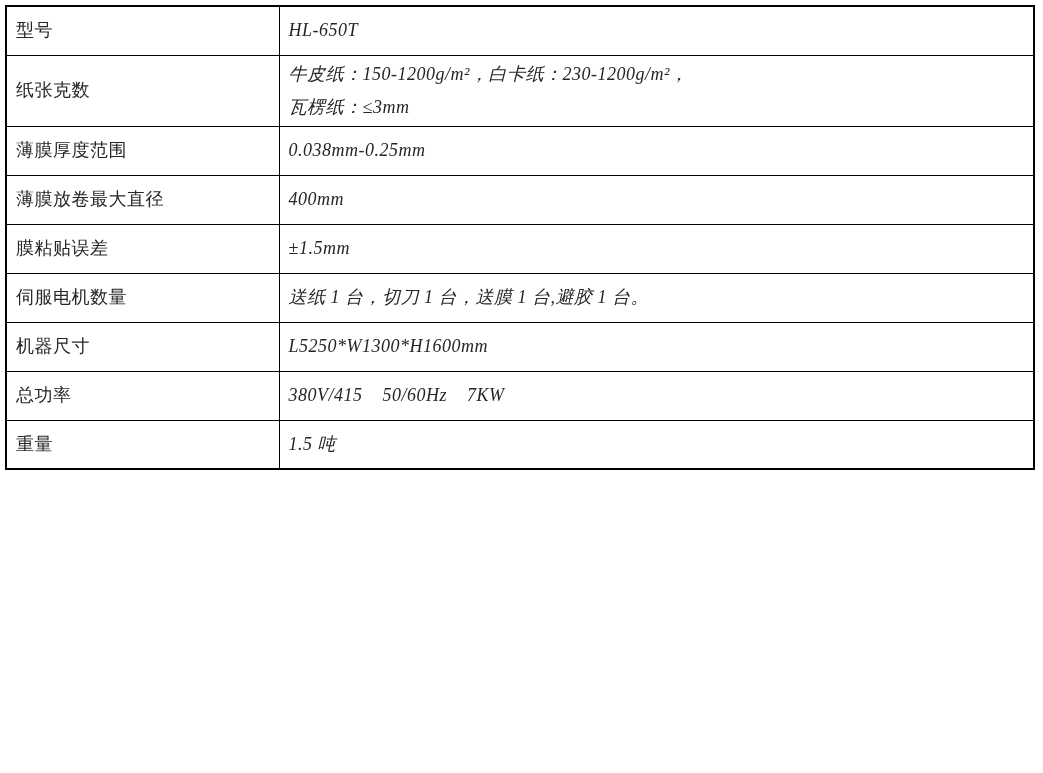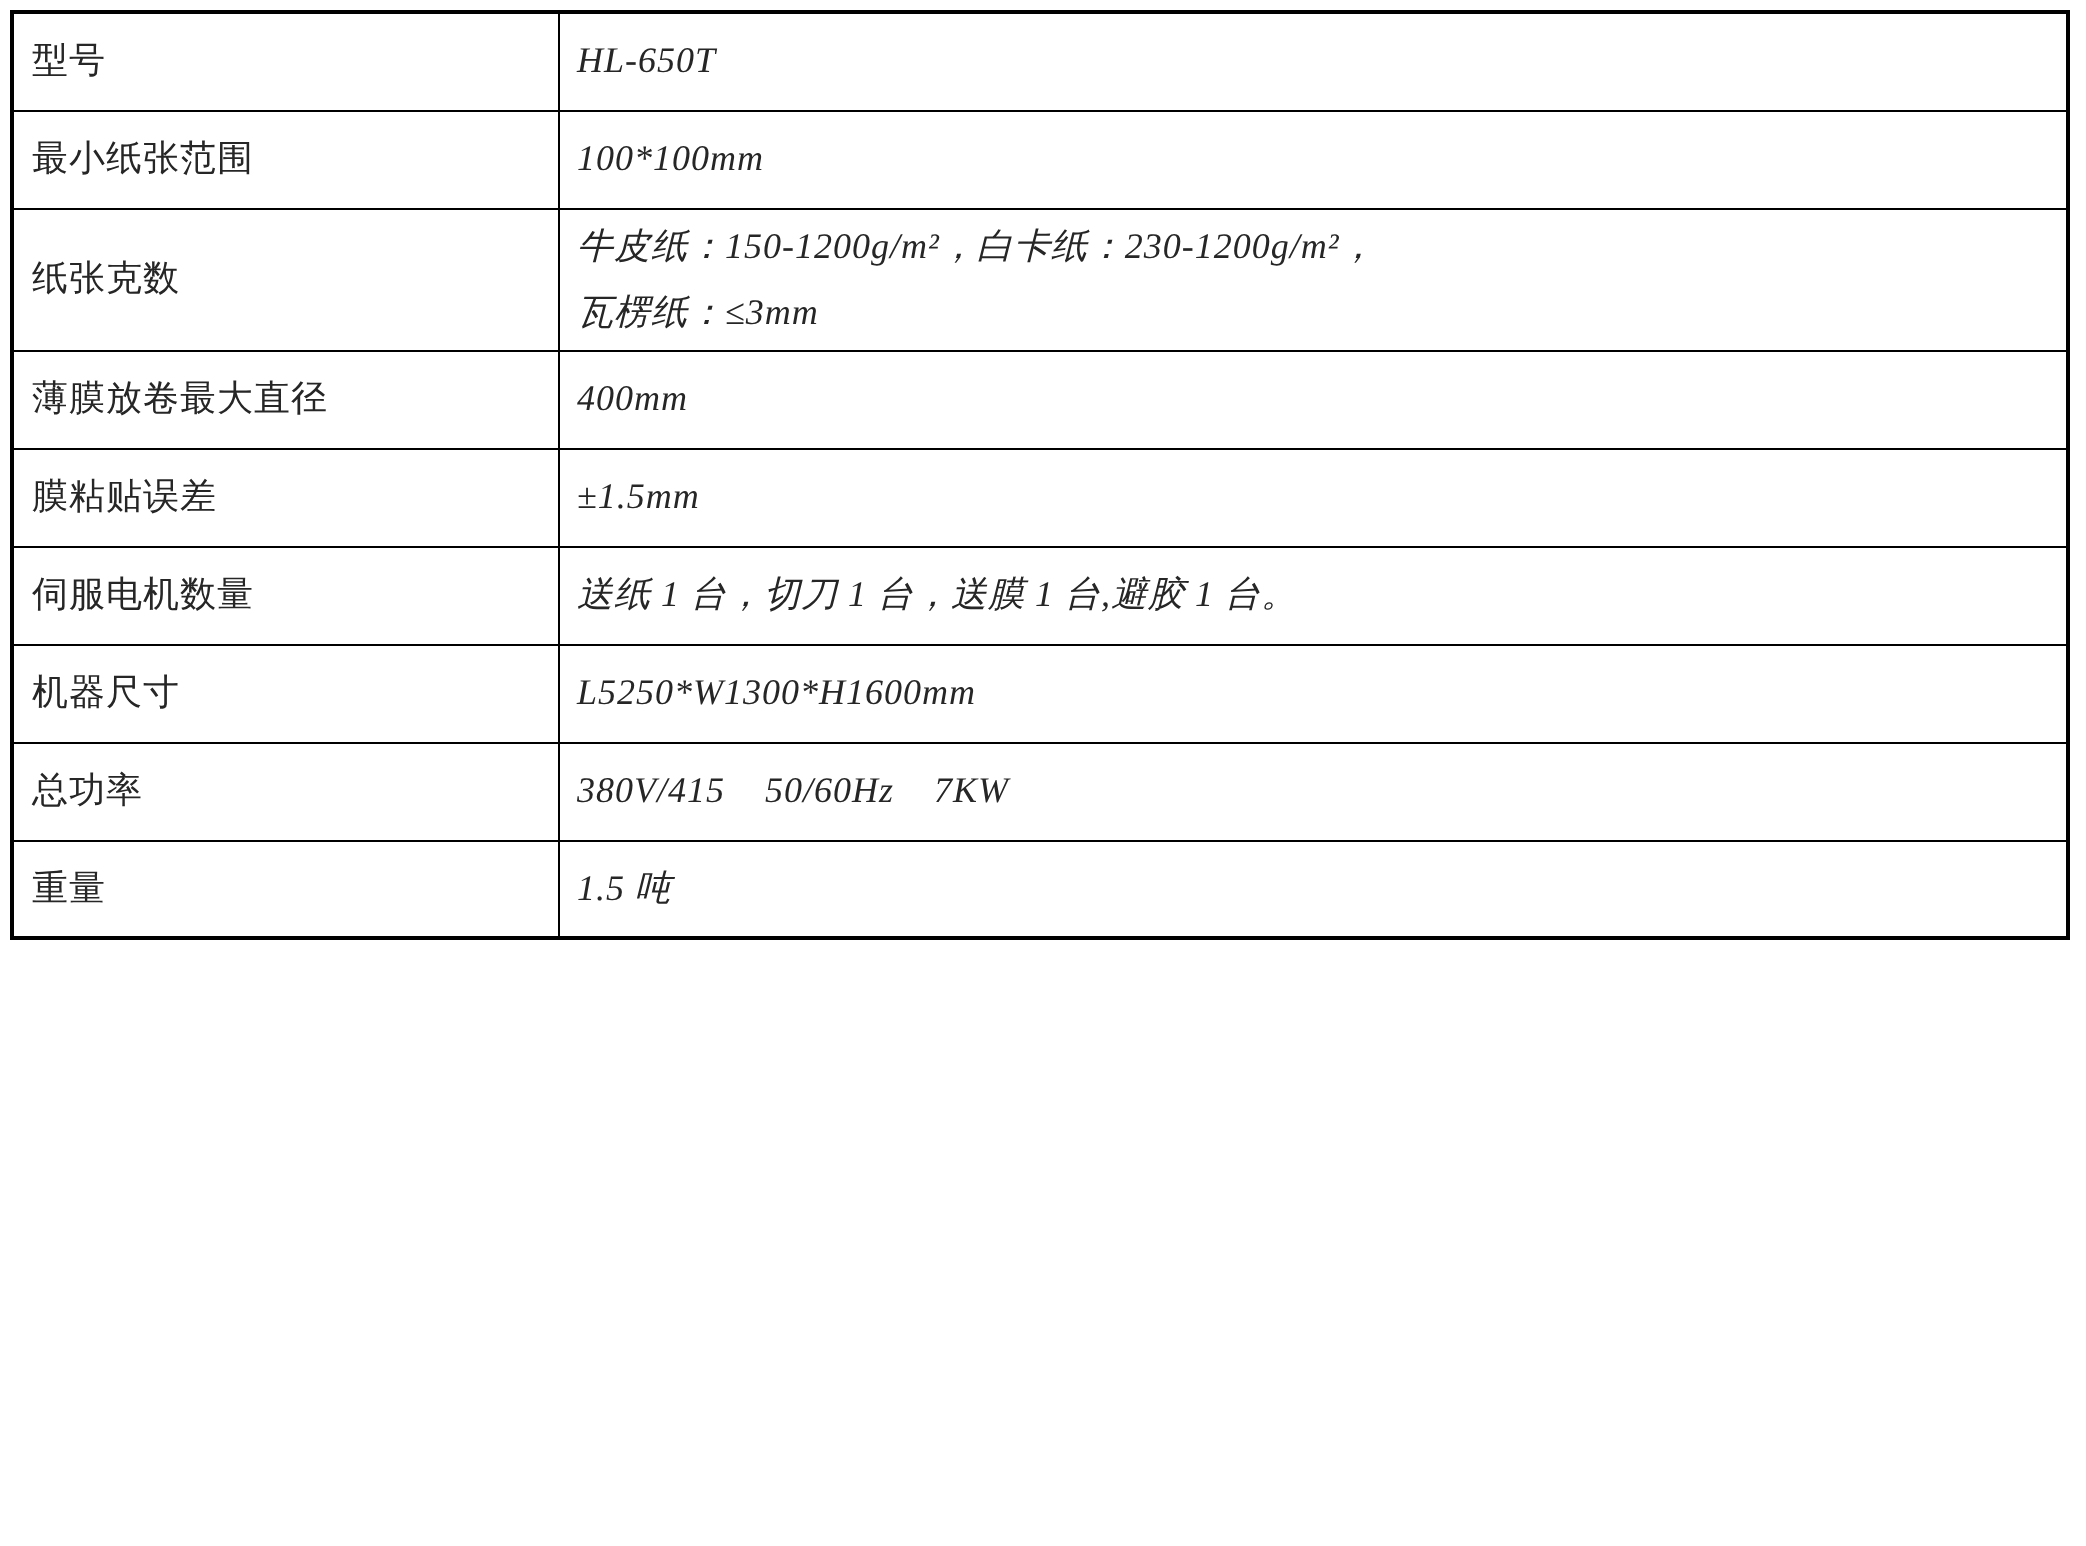--- a/index.html
+++ b/index.html
@@ -43,27 +43,27 @@
   <colgroup>
     <col class="col-label">
     <col class="col-value">
   </colgroup>
   <tbody id="spec-body">
       <tr>
         <td class="label-cell">型号</td>
         <td class="value-cell">HL-650T</td>
       </tr>
       <tr>
-        <td class="label-cell">最小纸张范围</td>
-        <td class="value-cell">100*100mm</td>
-      </tr>
-      <tr>
         <td class="label-cell">纸张克数</td>
         <td class="value-cell">牛皮纸：150-1200g/m²，白卡纸：230-1200g/m²，
 瓦楞纸：≤3mm</td>
+      </tr>
+      <tr>
+        <td class="label-cell">薄膜厚度范围</td>
+        <td class="value-cell">0.038mm-0.25mm</td>
       </tr>
       <tr>
         <td class="label-cell">薄膜放卷最大直径</td>
         <td class="value-cell">400mm</td>
       </tr>
       <tr>
         <td class="label-cell">膜粘贴误差</td>
         <td class="value-cell">±1.5mm</td>
       </tr>
       <tr>

